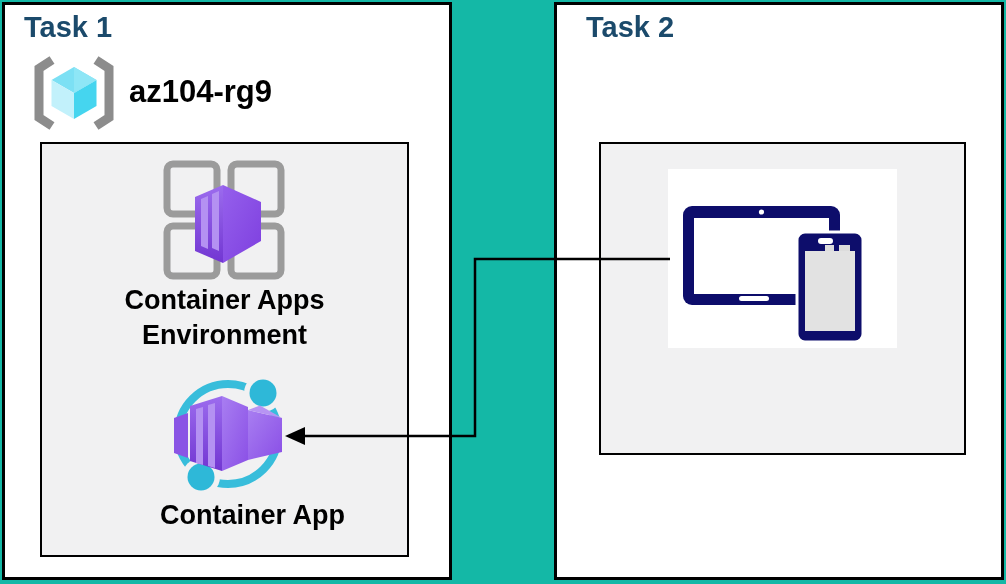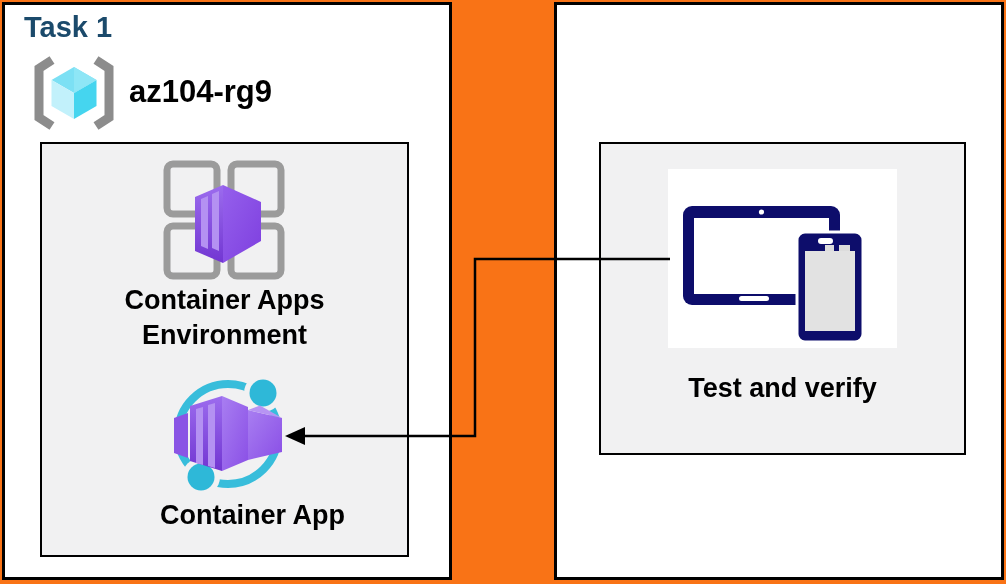--- a/index.html
+++ b/index.html
@@ -5,21 +5,21 @@
   html, body {
     margin: 0;
     padding: 0;
     background: #ffffff;
     font-family: "Liberation Sans", "DejaVu Sans", sans-serif;
   }
   #stage {
     position: relative;
     width: 1006px;
     height: 584px;
-    background: #f97316;
+    background: #14b8a6;
     overflow: hidden;
   }
   .abs { position: absolute; }
   .task-box {
     position: absolute;
     top: 2px;
     width: 450px;
     height: 578px;
     border: 3px solid #000000;
     background: #ffffff;
@@ -130,36 +130,36 @@
     <polygon points="22,30 54,20 54,95 22,85" fill="url(#caFront)"></polygon>
     <polygon points="28,33 35,31 35,89 28,87" fill="#B491F2"></polygon>
     <polygon points="40,29 47,27 47,92 40,90" fill="#B491F2"></polygon>
     <polygon points="80,34 114,42 114,76 80,84" fill="url(#caRight)"></polygon>
     <polygon points="80,34 92,29.5 114,42 80,34" fill="#B794F3"></polygon>
   </svg>
   <div class="node-label" style="left:40px; top:498px; width:369px;padding-left:28px;">Container App</div>
 
   <div class="task-box" style="left:554px;">
   </div>
+  <div class="task-title" style="left:586px; top:13px;">Task 2</div>
 
   <div class="inner-panel" style="left:599px; top:142px; width:367px; height:313px;"></div>
 
   <div class="device-card" style="left:668px; top:169px; width:229px; height:179px;">
     <svg width="229" height="179" viewBox="0 0 229 179">
       <rect x="15" y="37" width="157" height="99" rx="9" fill="#0D0D6B"></rect>
       <rect x="26" y="49" width="135" height="76" fill="#ffffff"></rect>
       <circle cx="93.5" cy="43" r="2.6" fill="#ffffff"></circle>
       <rect x="71" y="127" width="30" height="5" rx="2.5" fill="#ffffff"></rect>
       <rect x="129" y="63" width="66" height="110" rx="8" fill="#0D0D6B" stroke="#ffffff" stroke-width="3"></rect>
       <rect x="157" y="76" width="9" height="8" fill="#DCDCDC"></rect>
       <rect x="171" y="76" width="11" height="8" fill="#DCDCDC"></rect>
       <rect x="137" y="82" width="50" height="80" fill="#E2E2E2"></rect>
       <rect x="150" y="69" width="15" height="6" rx="3" fill="#ffffff"></rect>
     </svg>
   </div>
-  <div class="node-label" style="left:599px; top:371px; width:367px;">Test and verify</div>
 
   <svg id="connector-overlay">
     <path d="M 670 259 L 475 259 L 475 436 L 304 436" fill="none" stroke="#000000" stroke-width="2.5"></path>
     <polygon points="285,436 305,427 305,445" fill="#000000"></polygon>
   </svg>
 
 </div>
 
 </body></html>

